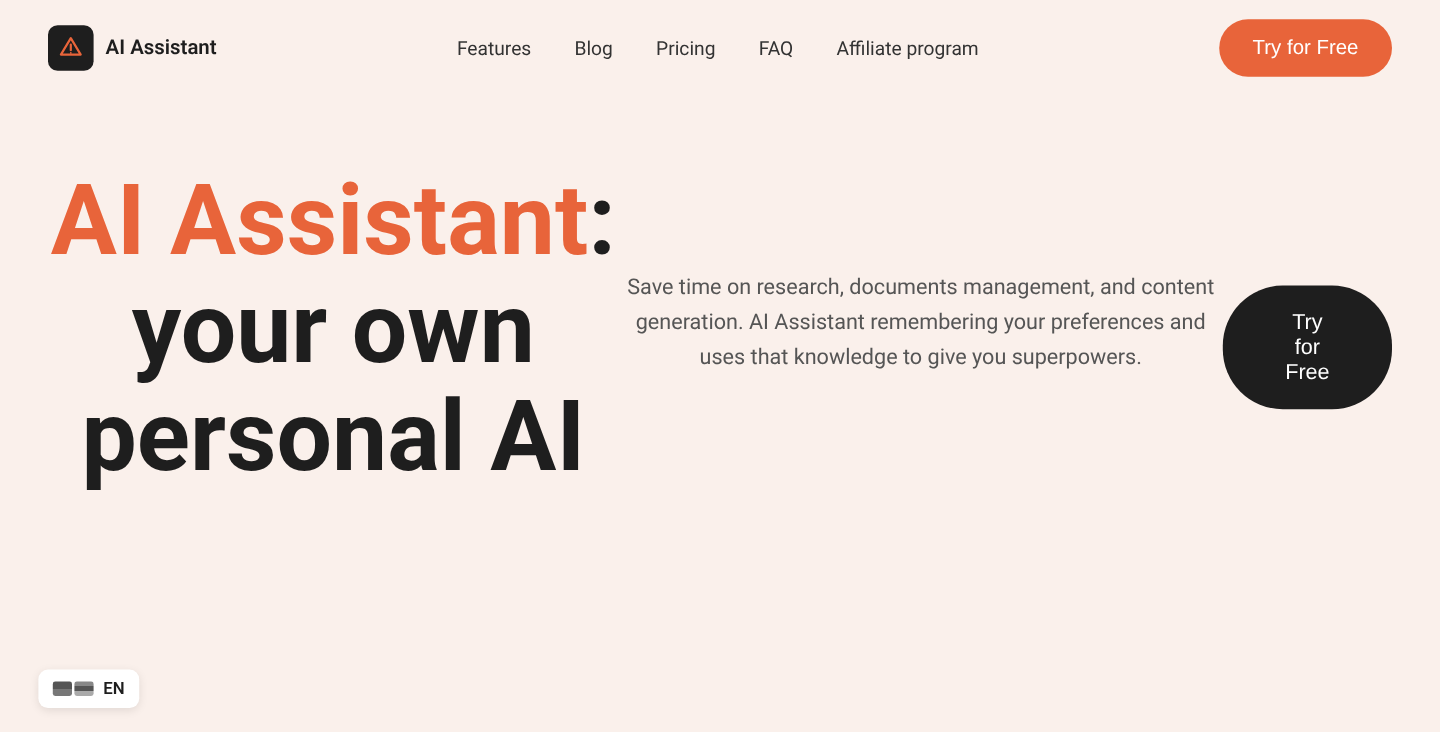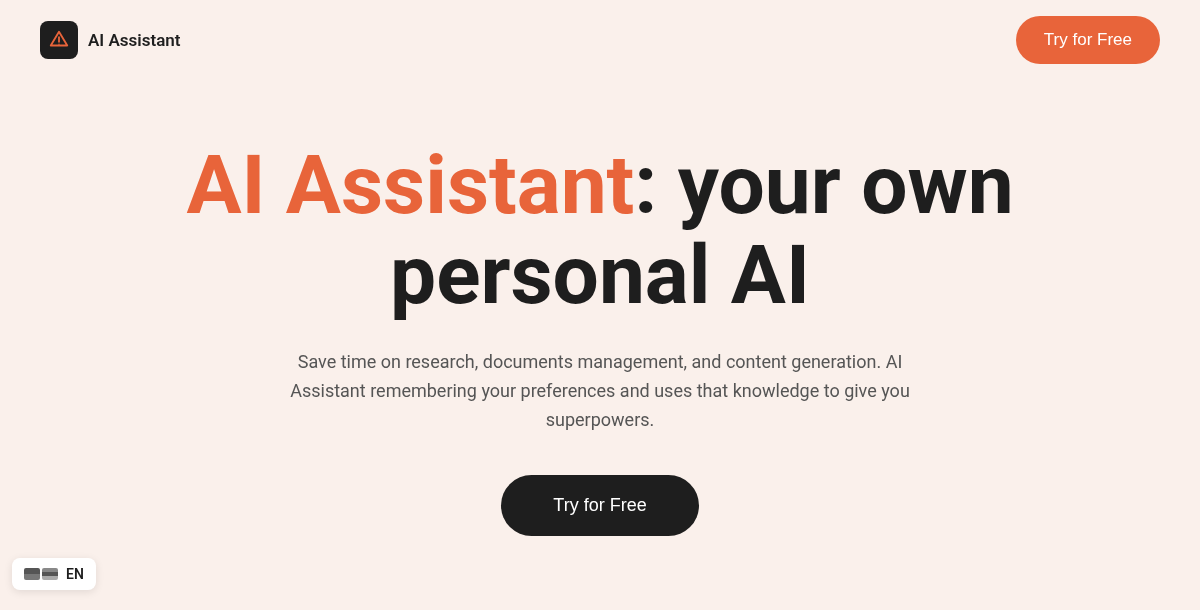--- a/index.html
+++ b/index.html
@@ -77,21 +77,20 @@
       font-weight: 500;
       text-decoration: none;
       transition: background-color 0.2s;
       border: none;
       cursor: pointer;
     }
 
     
     .hero {
       display: flex;
-      flex-direction: column;
       align-items: center;
       justify-content: center;
       text-align: center;
       padding: 60px 40px 40px;
     }
 
     .hero-title {
       font-size: 82px;
       font-weight: 700;
       line-height: 1.1;
@@ -122,21 +121,21 @@
       text-decoration: none;
       border: none;
       cursor: pointer;
       transition: background-color 0.2s;
     }
 
     
     .lang-badge {
       position: fixed;
       bottom: 20px;
-      left: 12px;
+      left: 32px;
       background-color: white;
       border-radius: 8px;
       padding: 8px 12px;
       display: flex;
       align-items: center;
       gap: 8px;
       box-shadow: 0 2px 8px rgba(0,0,0,0.1);
     }
 
     .lang-flags {
@@ -165,20 +164,37 @@
     <div class="brand-logo">
       <svg viewBox="0 0 24 24" fill="none" xmlns="http://www.w3.org/2000/svg">
         <polygon points="12,3 21,18 3,18" fill="none" stroke="#e8643a" stroke-width="2" stroke-linejoin="round"></polygon>
         <line x1="12" y1="9" x2="12" y2="14" stroke="#e8643a" stroke-width="2" stroke-linecap="round"></line>
         <circle cx="12" cy="16.5" r="0.8" fill="#e8643a"></circle>
       </svg>
     </div>
     <span class="brand-name">AI Assistant</span>
   </a>
 
+  <ul class="nav-links">
+    <li>
+      <a href="#">Features</a>
+    </li>
+    <li>
+      <a href="#">Blog</a>
+    </li>
+    <li>
+      <a href="#">Pricing</a>
+    </li>
+    <li>
+      <a href="#">FAQ</a>
+    </li>
+    <li>
+      <a href="#">Affiliate program</a>
+    </li>
+  </ul>
 
   <button class="nav-cta">Try for Free</button>
 </nav>
 
 <section class="hero">
   <h1 class="hero-title">
     <span class="hero-title-accent">AI Assistant</span><span>: your own personal AI</span>
   </h1>
 
   <p class="hero-subtitle">Save time on research, documents management, and content generation. AI Assistant remembering your preferences and uses that knowledge to give you superpowers.</p>

